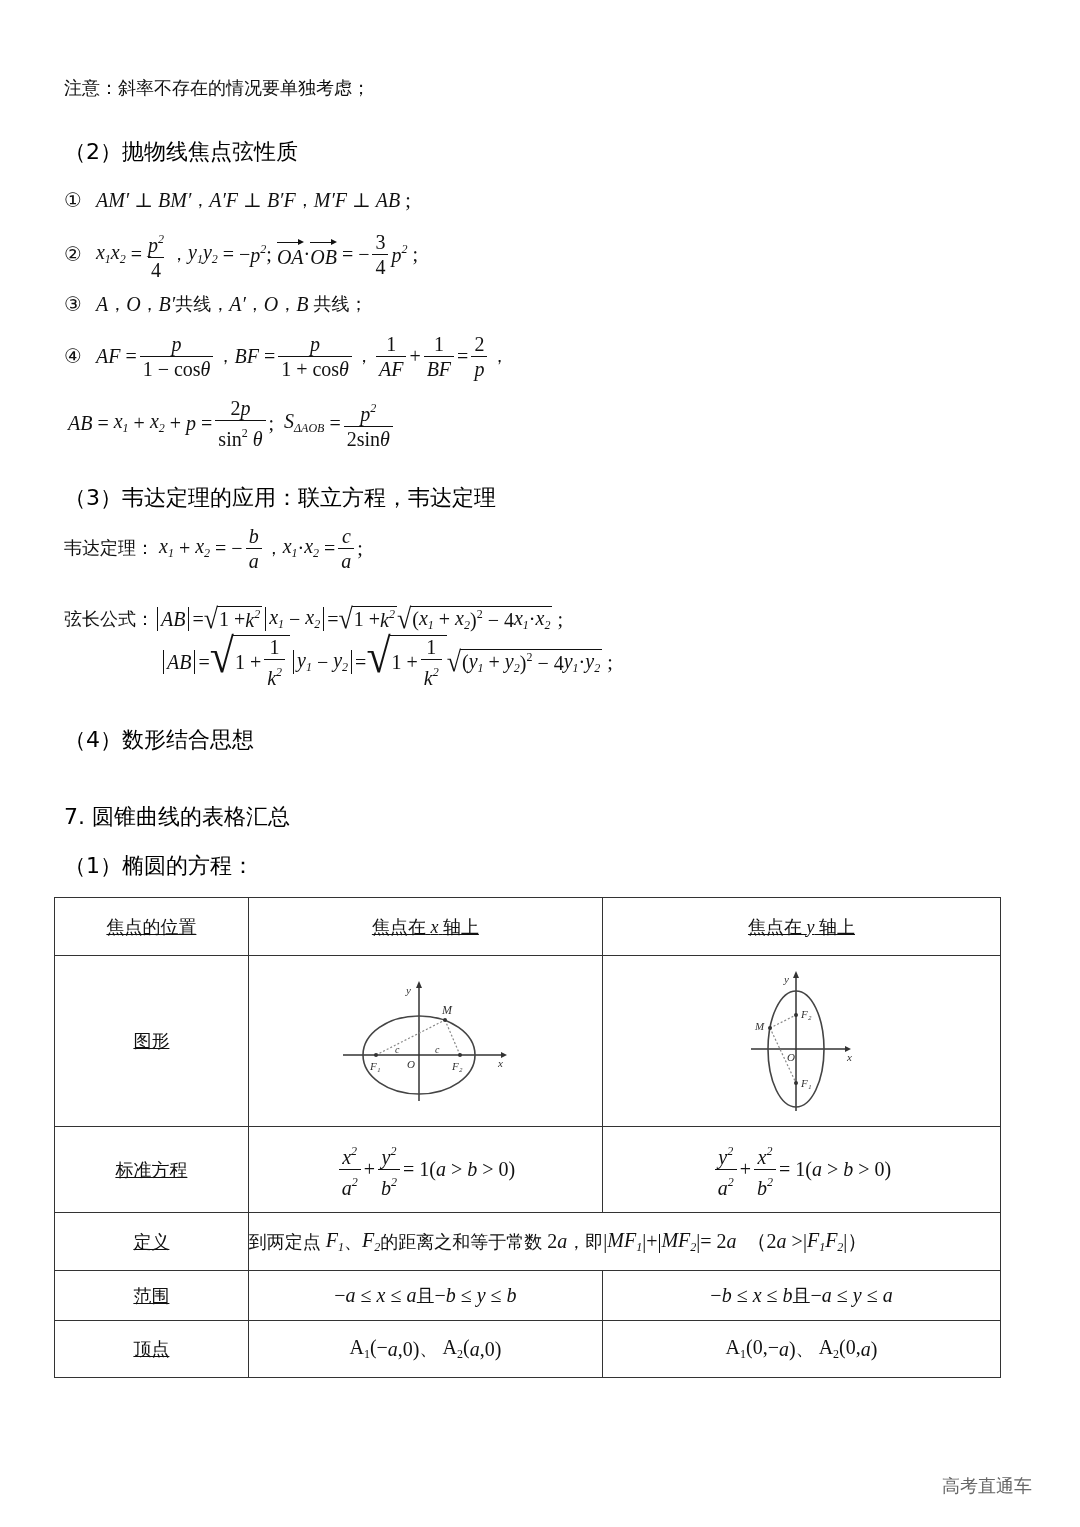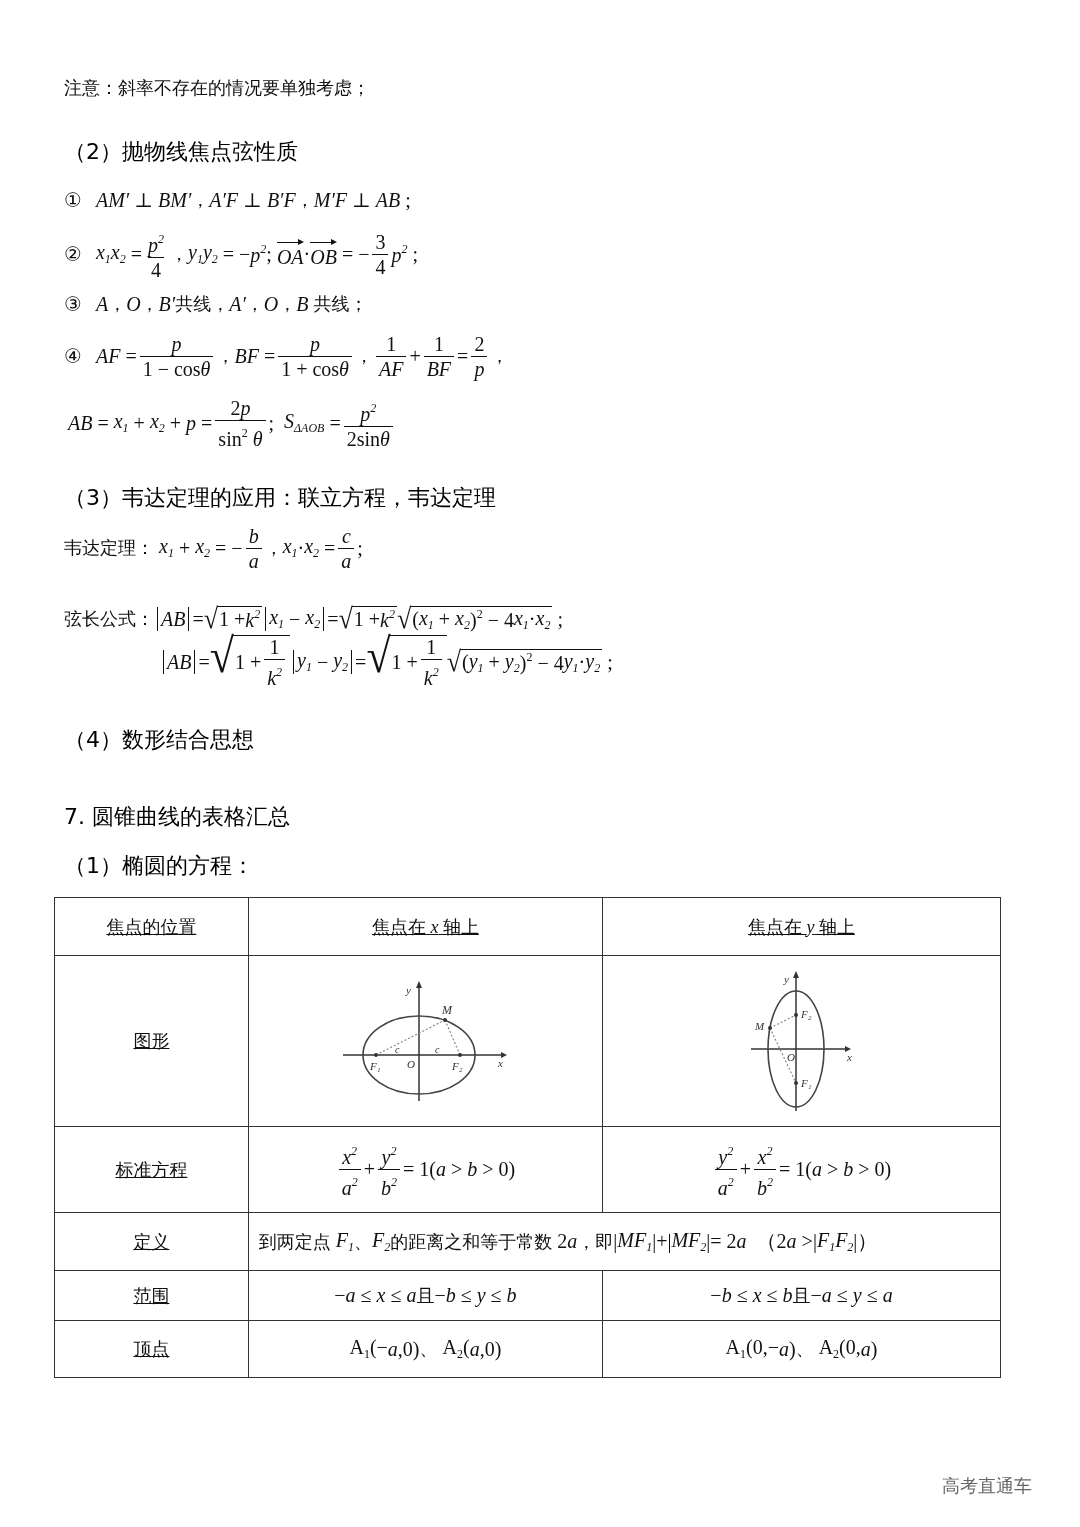--- a/index.html
+++ b/index.html
@@ -365,21 +365,21 @@
             <span class="mr">= 1(</span>
             <span class="m">a</span>
             <span class="mr">&nbsp;&gt;&nbsp;</span>
             <span class="m">b</span>
             <span class="mr">&nbsp;&gt; 0)</span>
       </span>
     </td>
   </tr>
   <tr style="height:58px;">
     <td>定义</td>
-    <td colspan="2" style="text-align:left; padding-left:10px;">
+    <td colspan="2" style="text-align:left; ">
       <span class="math-line" style="display:inline-flex;">
         <span class="cn">到两定点</span>
         <span class="m">&nbsp;F<sub>1</sub></span>
             <span class="cn">、</span>
             <span class="m">F<sub>2</sub></span>
         <span class="cn">的距离之和等于常数</span>
         <span class="mr">&nbsp;2</span>
             <span class="m">a</span>
         <span class="cn">，即</span>
         <span class="mr">|</span>

